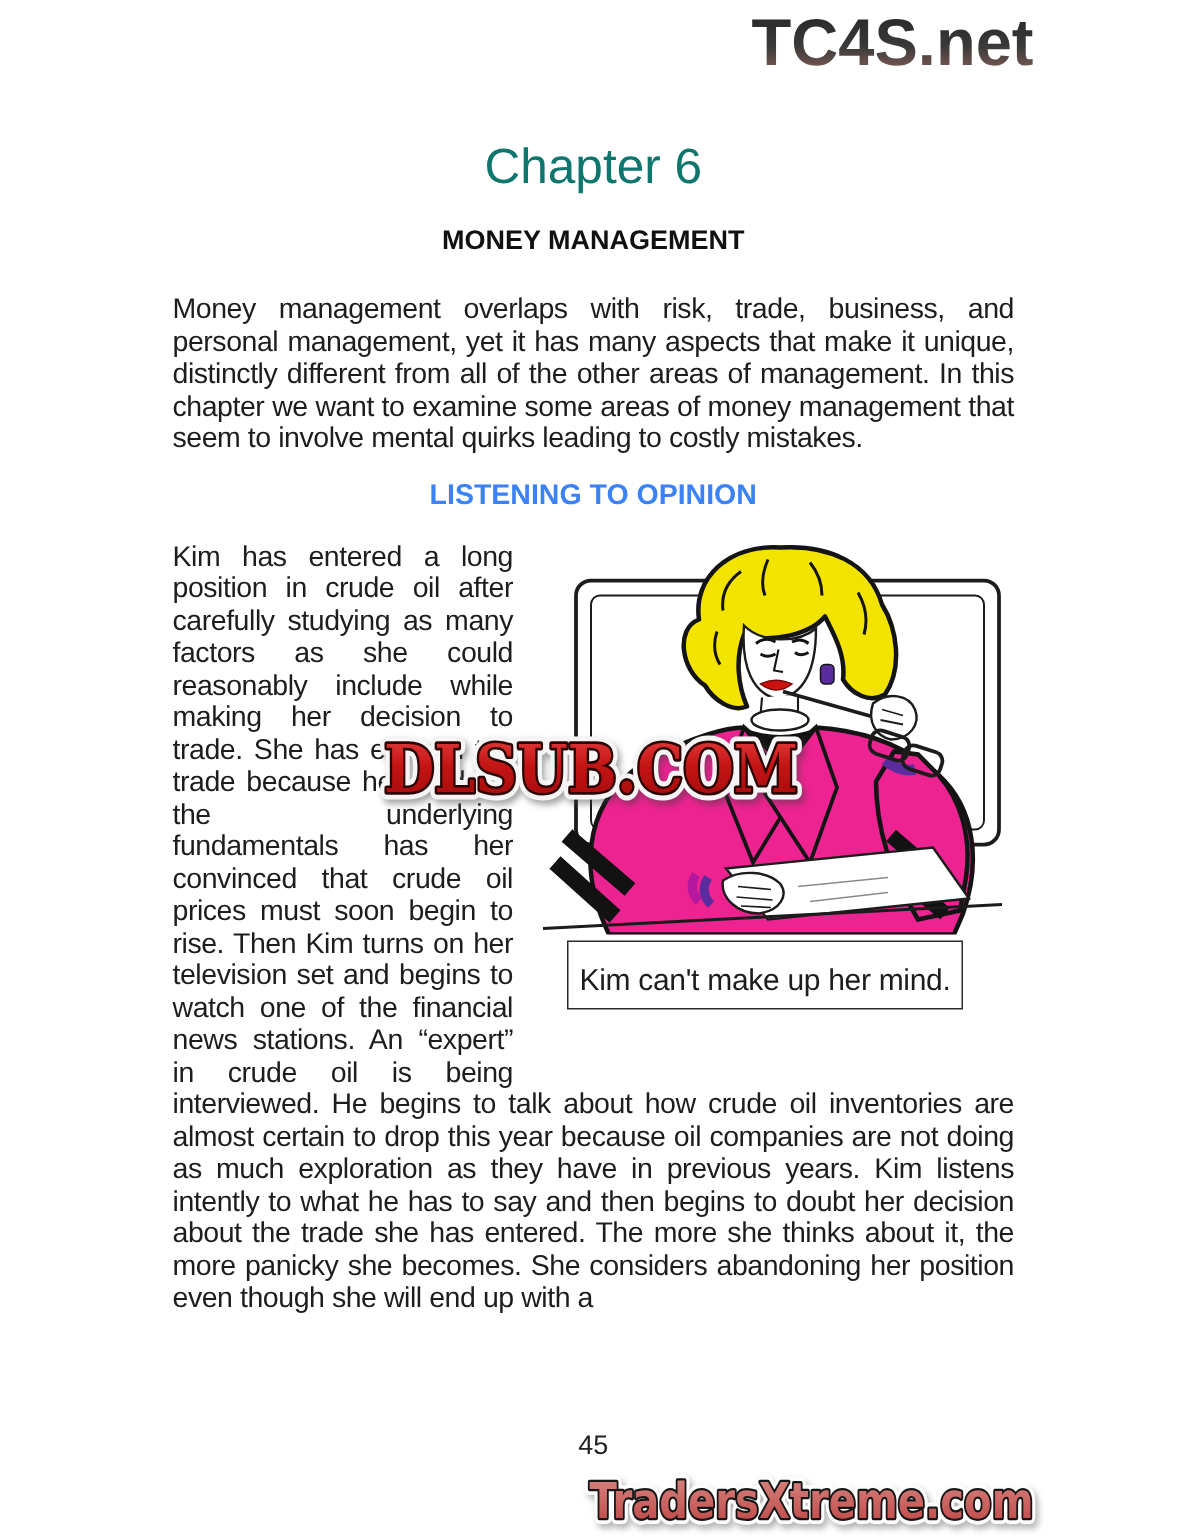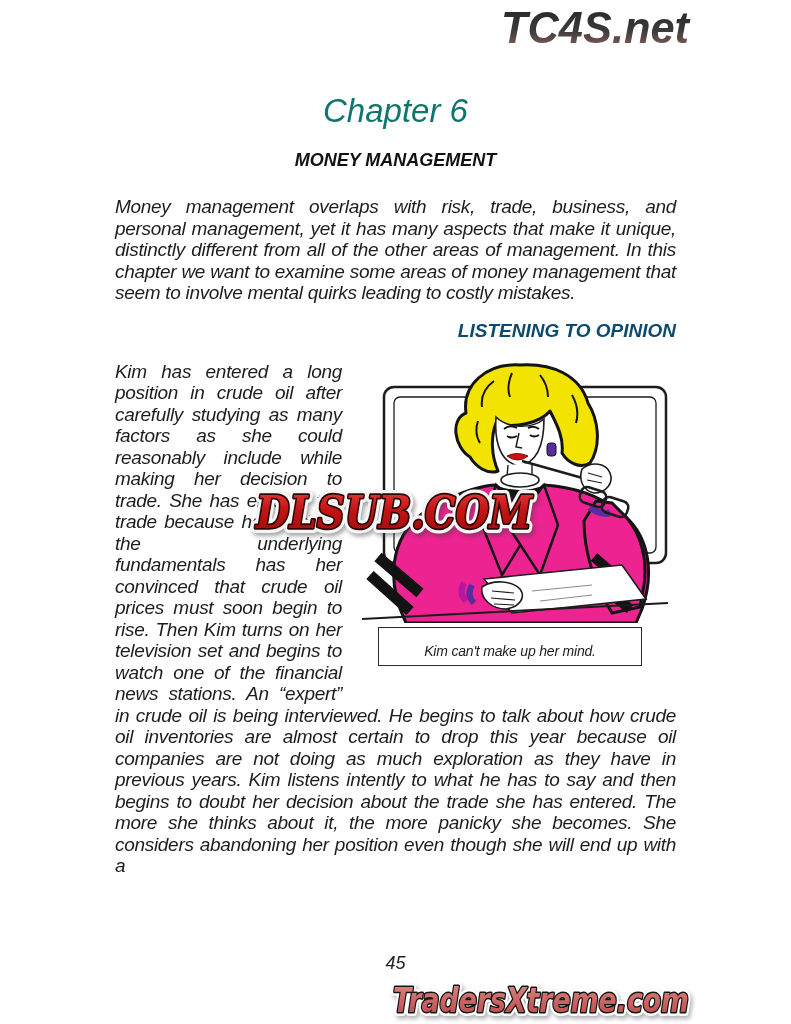--- a/index.html
+++ b/index.html
@@ -1,33 +1,33 @@
 <!DOCTYPE html>
 <html><head>
 <meta charset="utf-8">
 <style>
   html,body{margin:0;padding:0;background:#ffffff;}
   .page{
     position:relative;width:697px;height:1024px;background:#ffffff;
-    font-family:"Liberation Sans",sans-serif;color:#1c1c1c;overflow:hidden;font-style:italic;
+    font-family:"Liberation Sans",sans-serif;color:#1c1c1c;overflow:hidden;
   }
   .content{position:absolute;left:115px;top:0;width:561px;}
   .chapter{margin:92px 0 0;font-size:33px;font-weight:400;text-align:center;line-height:37px;color:#0f766e;}
   .doc-title{margin:19px 0 4px;font-size:18px;font-weight:700;text-align:center;line-height:25px;color:#111;}
   .bodytext{font-size:19px;line-height:21.5px;text-align:justify;margin:0;letter-spacing:-0.3px;color:#1d1d1d;}
   .p-intro{margin-top:29px;}
   .p-overview{margin-top:23px;}
-  .subheading{margin:16px 0 0;font-size:19px;font-weight:700;text-align:right;line-height:22px;color:#0c4a6e;}
+  .subheading{margin:16px 0 0;font-size:19px;font-weight:700;text-align:center;line-height:22px;color:#3b82f6;}
   .story-block{margin-top:19px;}
   .story-block::after{content:"";display:block;clear:both;}
   .kim-figure{float:right;width:332px;margin:0 0 20px 2px;}
   .kim-figure svg{display:block;}
   .caption-box{
     width:262px;margin:4px auto 16px;border:1.5px solid #2a2a2a;
-    font-size:14px;letter-spacing:-0.2px;text-align:center;padding:15px 0 6px;color:#1d1d1d;background:#fff;
+    font-size:20px;letter-spacing:-0.2px;text-align:center;padding:15px 0 6px;color:#1d1d1d;background:#fff;
   }
   .logo-top{position:absolute;top:2px;right:4px;z-index:50;}
   .wm-overlay{position:absolute;left:248px;top:485px;z-index:40;filter:drop-shadow(2px 3px 2px rgba(60,60,60,.45));}
   .page-num{position:absolute;top:953px;left:115px;width:561px;text-align:center;font-size:18px;color:#222;}
   .logo-bottom{position:absolute;right:0px;top:977px;z-index:50;filter:drop-shadow(2px 3px 2px rgba(120,120,120,.55));}
 </style>
 </head>
 <body>
 
 <div class="page">

